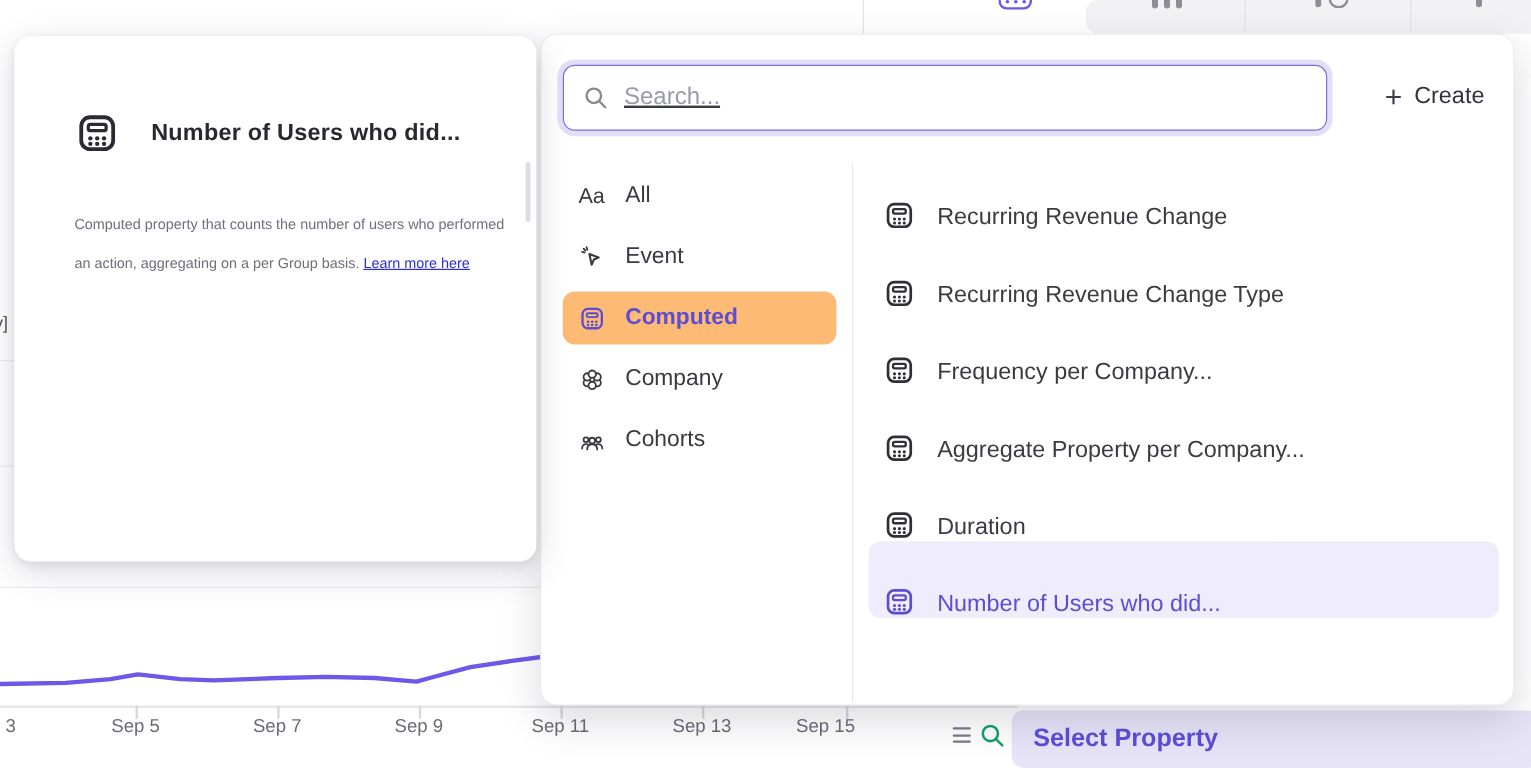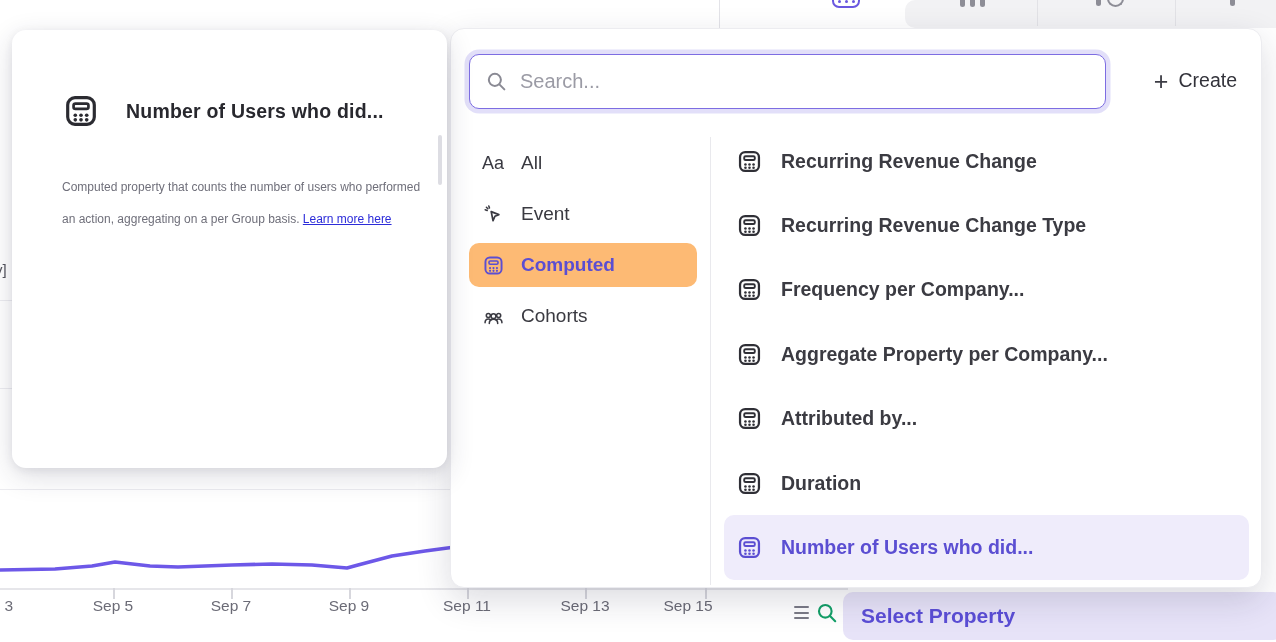--- a/index.html
+++ b/index.html
@@ -60,43 +60,43 @@
   .tt-scroll { position:absolute; right:5px; top:105px; width:4px; height:50px;
     background:#dddde3; border-radius:2px; }
 
   
   #dropdown { left:450px; top:28px; width:812px; height:560px; background:#fff;
     border:1px solid #ececf0; border-radius:14px;
     box-shadow:0 12px 34px rgba(30,30,60,.16); z-index:10; }
   .search-wrap { position:absolute; left:18px; top:25px; width:637px; height:55px; }
   .search-input { width:100%; height:100%; border:1.6px solid #7d6de2; border-radius:10px;
     box-shadow:0 0 0 4.5px rgba(125,109,226,.22); outline:none; padding:0 14px 0 50px;
-    font-size:20px; color:#3a3a42; font-family:"Liberation Sans", sans-serif; }
+    font-size:20px; color:#3a3a42; font-family:"Liberation Sans", sans-serif;text-decoration:underline; }
   .search-input::placeholder { color:#9b9ba5; }
   .search-icon { position:absolute; left:16px; top:16px; color:#8a8a94; }
   .create-btn { position:absolute; right:24px; top:40px; display:flex; align-items:center;
     gap:10px; background:none; border:none; cursor:pointer; font-family:"Liberation Sans", sans-serif; }
   .create-plus { font-size:25px; font-weight:400; color:#3c3c44; line-height:20px; }
   .create-label { font-size:19.5px; color:#33333b; }
 
   .cats { position:absolute; left:18px; top:112px; width:228px; }
   .cat-row { height:44px; margin-bottom:7px; display:flex; align-items:center;
     gap:16px; padding-left:12px; border-radius:10px; cursor:pointer; }
   .cat-row.selected { background:#fdba74;font-weight:bold; }
   .cat-row .cicon { width:24px; height:24px; color:#3a3a42; display:flex;
     align-items:center; justify-content:center; }
   .cat-row .clabel { font-size:19px; color:#3a3a41; }
   .cat-row.selected .cicon, .cat-row.selected .clabel { color:#5b4ed2; }
   .aa-glyph { font-size:18px; font-weight:normal; color:#3a3a42; }
 
   .vdivider { position:absolute; left:259px; top:108px; width:1px; height:448px; background:#e9e9ed; }
 
   .props { position:absolute; left:273px; top:100px; width:525px; }
-  .prop-row { height:64.4px; display:flex; align-items:center; gap:18px;
-    padding-left:12px; border-radius:10px; cursor:pointer;font-weight:bold; }
+  .prop-row { height:64.4px; display:flex; align-items:flex-end; gap:18px;
+    padding-left:12px; border-radius:10px; cursor:pointer; }
   .prop-row .picon { width:27px; height:27px; color:#2f2f36; }
   .prop-row .plabel { font-size:19.5px; color:#3b3b42; }
   .prop-row.selected { background:#efecfb; }
   .prop-row.selected .picon, .prop-row.selected .plabel { color:#5b4ed2; }
 
   svg { display:block; }
 </style>
 </head>
 <body>
 
@@ -217,20 +217,35 @@
       <div class="cat-row selected">
         <span class="cicon">
           <svg width="23" height="23" viewBox="0 0 24 24">
               <use href="#sym-calc"></use>
             </svg>
         </span>
         <span class="clabel">Computed</span>
       </div>
       <div class="cat-row">
         <span class="cicon">
+          <svg width="23" height="23" viewBox="0 0 24 24">
+            <g fill="#ffffff" stroke="currentColor" stroke-width="1.6">
+              <circle cx="16.3" cy="14.5" r="3.2"></circle>
+                <circle cx="7.7" cy="14.5" r="3.2"></circle>
+              <circle cx="16.3" cy="9.5" r="3.2"></circle>
+                <circle cx="7.7" cy="9.5" r="3.2"></circle>
+              <circle cx="12" cy="16.9" r="3.2"></circle>
+                <circle cx="12" cy="7.1" r="3.2"></circle>
+            </g>
+          </svg>
+        </span>
+        <span class="clabel">Company</span>
+      </div>
+      <div class="cat-row">
+        <span class="cicon">
           <svg width="23" height="23" viewBox="0 0 24 24" fill="none" stroke="currentColor" stroke-width="1.6" stroke-linecap="round">
             <circle cx="6.6" cy="10.9" r="2.1"></circle>
               <circle cx="17.4" cy="10.9" r="2.1"></circle>
             <path d="M3.2 18.6 c0-2.4 1.6-3.9 3.5-3.9 1 0 1.9 .4 2.5 1"></path>
             <path d="M20.8 18.6 c0-2.4 -1.6-3.9 -3.5-3.9 -1 0 -1.9 .4 -2.5 1"></path>
             <circle cx="12" cy="11.7" r="2.5" fill="#ffffff"></circle>
             <path d="M7.6 19.3 c0-2.8 1.9-4.5 4.4-4.5 s4.4 1.7 4.4 4.5"></path>
           </svg>
         </span>
         <span class="clabel">Cohorts</span>
@@ -271,28 +286,20 @@
             </svg>
           </span>
         <span class="plabel">Aggregate Property per Company...</span>
       </div>
       <div class="prop-row">
         <span class="picon">
             <svg width="27" height="27" viewBox="0 0 24 24">
               <use href="#sym-calc"></use>
             </svg>
           </span>
-        <span class="plabel">Attributed by...</span>
-      </div>
-      <div class="prop-row">
-        <span class="picon">
-            <svg width="27" height="27" viewBox="0 0 24 24">
-              <use href="#sym-calc"></use>
-            </svg>
-          </span>
         <span class="plabel">Duration</span>
       </div>
       <div class="prop-row selected">
         <span class="picon">
             <svg width="27" height="27" viewBox="0 0 24 24">
               <use href="#sym-calc"></use>
             </svg>
           </span>
         <span class="plabel">Number of Users who did...</span>
       </div>

